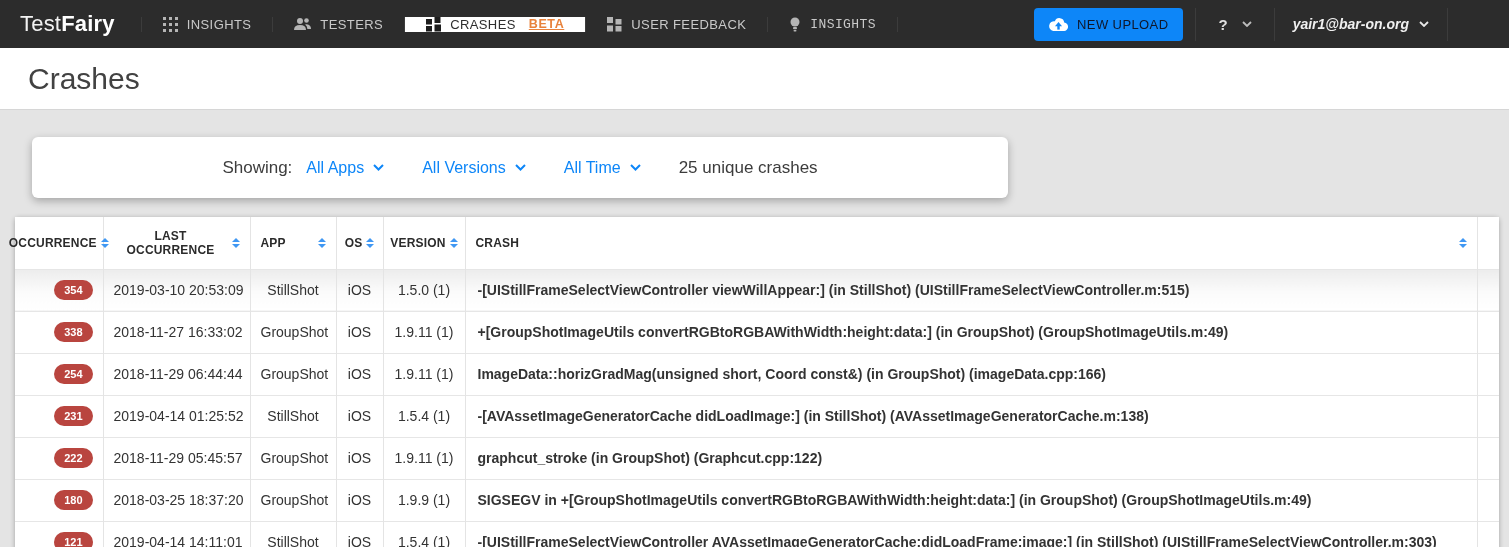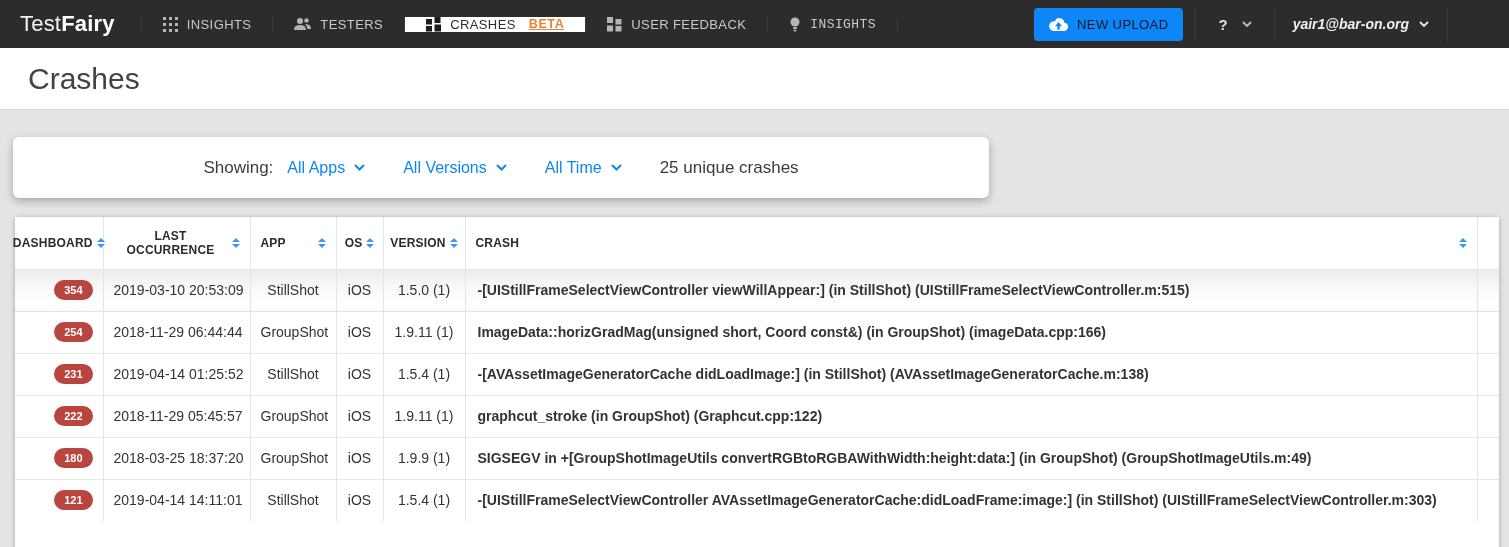--- a/index.html
+++ b/index.html
@@ -60,21 +60,21 @@
   .page-header {
     height:62px; background:#fff; border-bottom:1px solid #d6d6d6;
     display:flex; align-items:center;
   }
   .page-title { font-size:30px; font-weight:400; color:#424242; margin-left:28px; }
 
   
   .content { position:relative; height:436px; background:#e4e4e4; }
 
   .filter-card {
-    position:absolute; left:13px; top:27px; width:976px; height:61px;
+    position:absolute; left:32px; top:27px; width:976px; height:61px;
     background:#fff; border-radius:6px;
     box-shadow:0 3px 8px rgba(0,0,0,.28);
     display:flex; align-items:center; justify-content:center; gap:38px;
   }
   .showing-group { display:flex; align-items:center; gap:14px; }
   .showing-label { font-size:17px; color:#3d3d3d; }
   .filter-link {
     display:flex; align-items:center; gap:9px; color:var(--accent-blue,#0d86f8);
     font-size:16px; cursor:pointer;
   }
@@ -278,21 +278,21 @@
           <col style="width:86px">
         <col style="width:47px">
           <col style="width:82px">
           <col>
           <col style="width:22px">
       </colgroup>
       <thead>
         <tr>
           <th>
             <div class="th-inner">
-                <span>DASHBOARD</span>
+                <span>OCCURRENCE</span>
                 <span class="sort">
                   <i class="up"></i>
                   <i class="down"></i>
                 </span>
               </div>
           </th>
           <th>
             <div class="th-inner">
                 <span>LAST OCCURRENCE</span>
                 <span class="sort">
@@ -344,20 +344,29 @@
   <tr>
     <td class="cell-instances"><span class="count-badge">354</span></td>
     <td>2019-03-10 20:53:09</td>
     <td>StillShot</td>
     <td>iOS</td>
     <td>1.5.0 (1)</td>
     <td class="cell-crash">-[UIStillFrameSelectViewController viewWillAppear:] (in StillShot) (UIStillFrameSelectViewController.m:515)</td>
     <td class="no-border"></td>
   </tr>
 
+  <tr>
+    <td class="cell-instances"><span class="count-badge">338</span></td>
+    <td>2018-11-27 16:33:02</td>
+    <td>GroupShot</td>
+    <td>iOS</td>
+    <td>1.9.11 (1)</td>
+    <td class="cell-crash">+[GroupShotImageUtils convertRGBtoRGBAWithWidth:height:data:] (in GroupShot) (GroupShotImageUtils.m:49)</td>
+    <td class="no-border"></td>
+  </tr>
 
   <tr>
     <td class="cell-instances"><span class="count-badge">254</span></td>
     <td>2018-11-29 06:44:44</td>
     <td>GroupShot</td>
     <td>iOS</td>
     <td>1.9.11 (1)</td>
     <td class="cell-crash">ImageData::horizGradMag(unsigned short, Coord const&amp;) (in GroupShot) (imageData.cpp:166)</td>
     <td class="no-border"></td>
   </tr>

